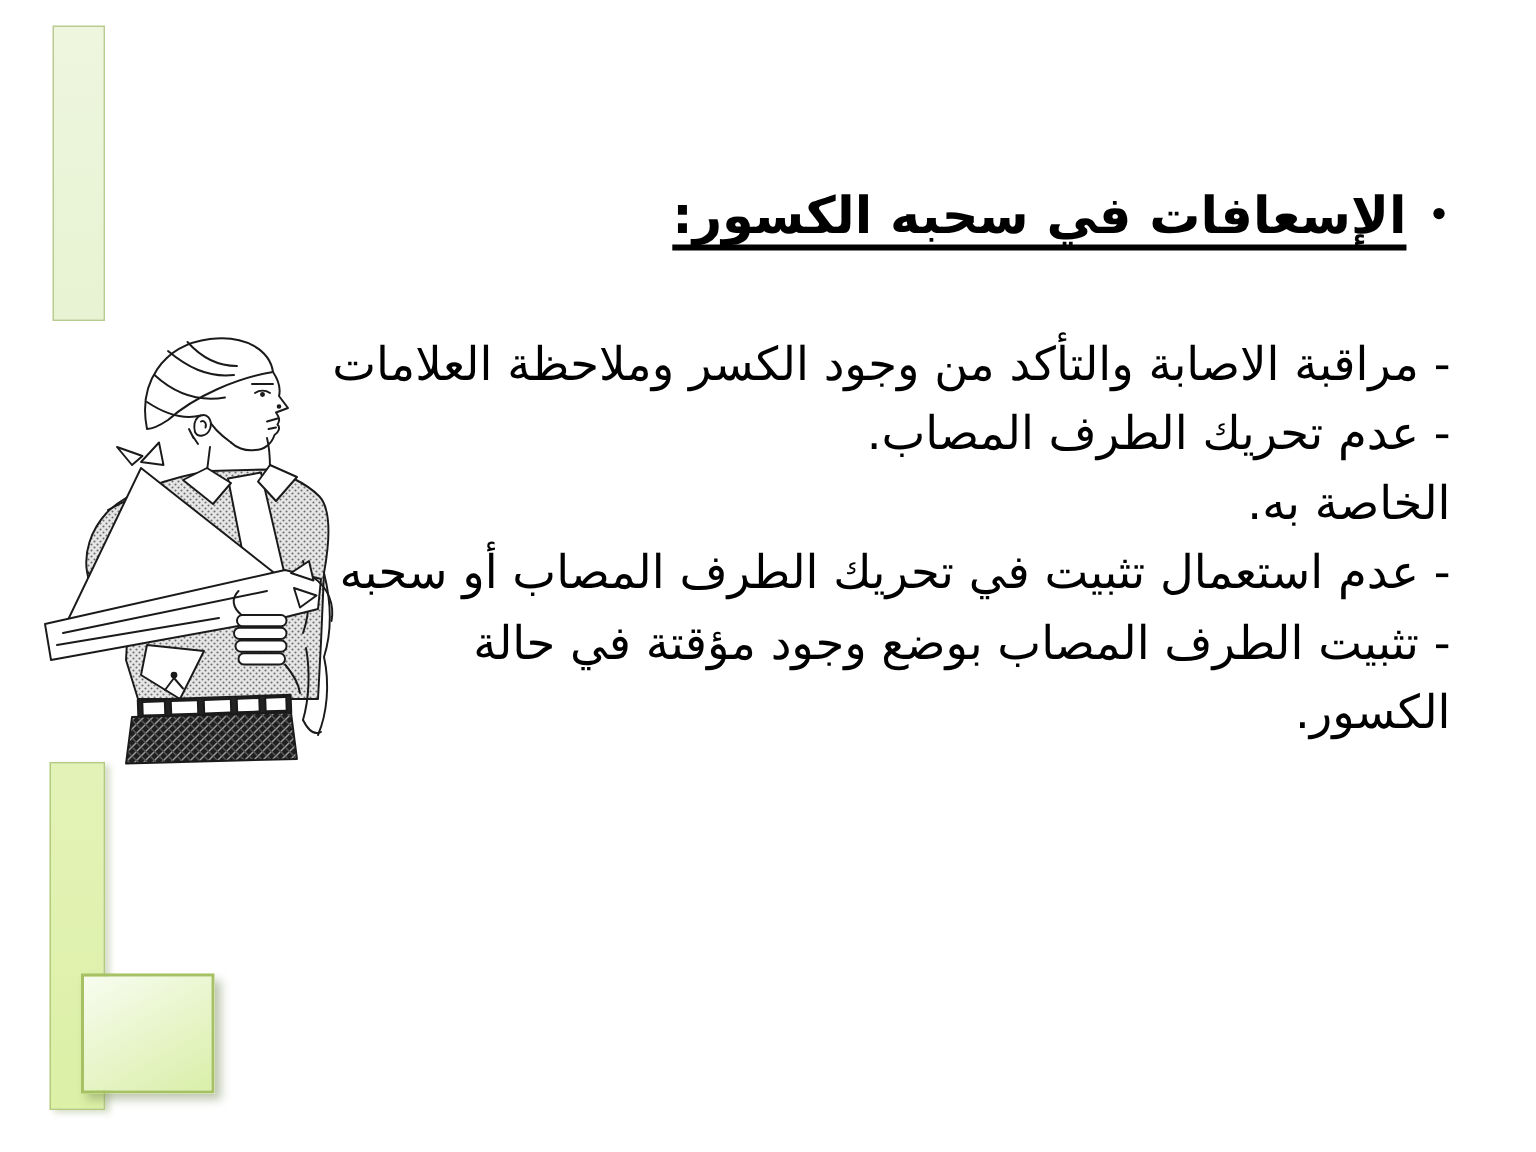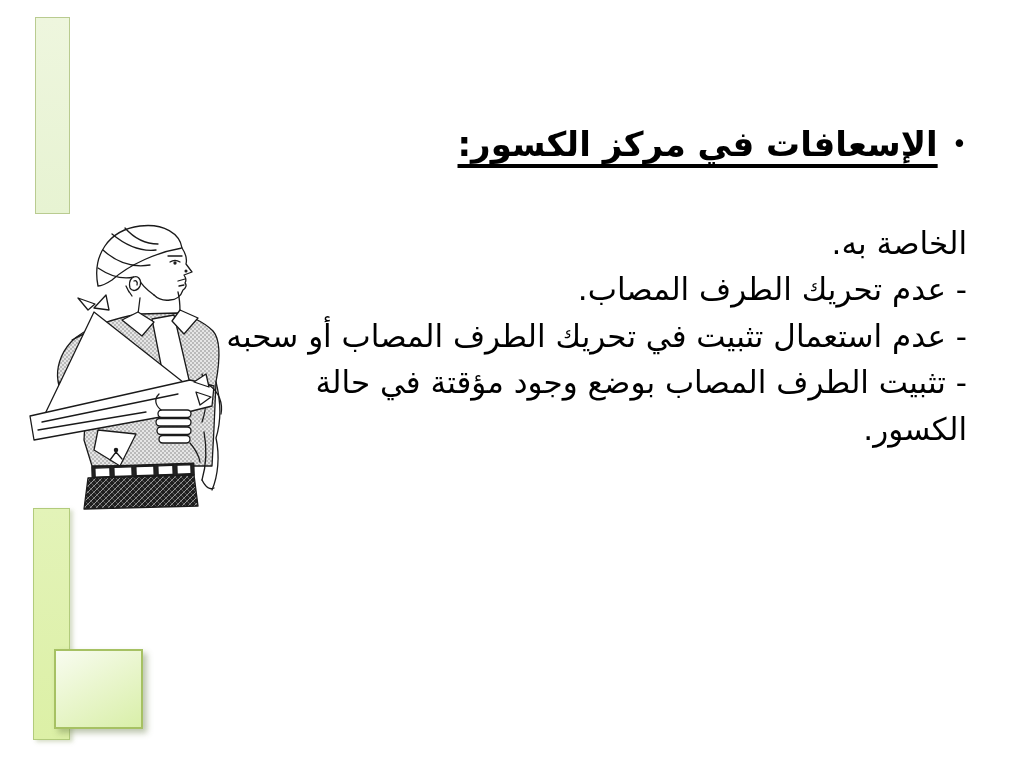--- a/index.html
+++ b/index.html
@@ -163,22 +163,23 @@
     <path d="M150,70 C152,78 152,84 152,90"></path>
 
     <path d="M110,90 L94,98 L114,114 L126,100 Z" fill="#ffffff"></path>
     <path d="M152,88 L170,96 L156,112 L144,99 Z" fill="#ffffff"></path>
   </g>
 </svg>
 
 <div class="content">
   <div class="heading-row">
     <span class="bullet">•</span>
-    <span class="heading-text">الإسعافات في مركز الكسور:</span>
+    <span class="heading-text">الإسعافات في سحبه الكسور:</span>
   </div>
   <div class="body-lines">
+    <div class="body-line">- مراقبة الاصابة والتأكد من وجود الكسر وملاحظة العلامات</div>
+    <div class="body-line">- عدم تحريك الطرف المصاب.</div>
     <div class="body-line">الخاصة به.</div>
-    <div class="body-line">- عدم تحريك الطرف المصاب.</div>
     <div class="body-line">- عدم استعمال تثبيت في تحريك الطرف المصاب أو سحبه</div>
     <div class="body-line">- تثبيت الطرف المصاب بوضع وجود مؤقتة في حالة</div>
     <div class="body-line">الكسور.</div>
   </div>
 </div>
 
 </body></html>

